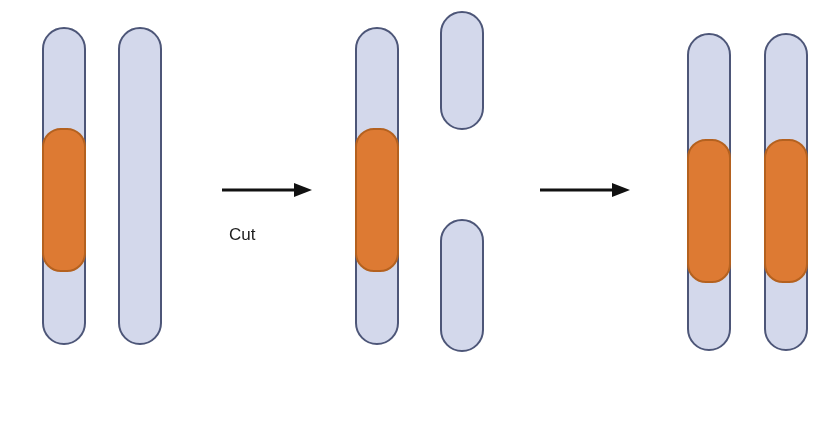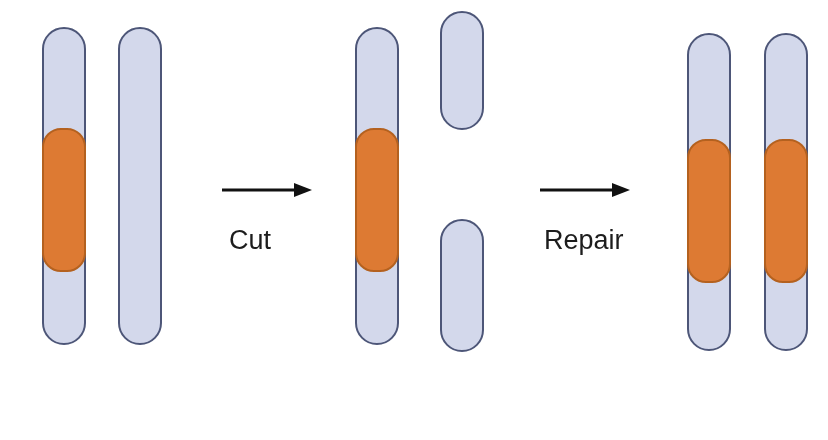--- a/index.html
+++ b/index.html
@@ -41,21 +41,21 @@
     box-sizing:border-box;
   }
   .arrow{
     position:absolute;
     color:var(--arrow);
     display:block;
   }
   .step-label{
     position:absolute;
     color:var(--text);
-    font-size:27px;
+    font-size:17px;
   }
   .caption{
     position:absolute;
     color:var(--text);
     font-size:17px;
     line-height:1.35;
     text-align:center;
   }
 </style>
 </head>
@@ -77,21 +77,20 @@
   <div class="chrom" style="left:355px;top:27px;height:318px">
     <div class="segment" style="top:99px;height:144px"></div>
   </div>
   <div class="chrom" style="left:440px;top:11px;height:119px"></div>
   <div class="chrom" style="left:440px;top:219px;height:133px"></div>
 
   <svg class="arrow" style="left:538px;top:180px" width="94" height="20" viewBox="0 0 94 20">
     <line x1="2" y1="10" x2="76" y2="10" stroke="currentColor" stroke-width="3"></line>
     <polygon points="74,3 92,10 74,17" fill="currentColor"></polygon>
   </svg>
-  <div class="step-label" style="left:544px;top:225px">Repair</div>
 
   <div class="chrom" style="left:687px;top:33px;height:318px">
     <div class="segment" style="top:104px;height:144px"></div>
   </div>
   <div class="chrom" style="left:764px;top:33px;height:318px">
     <div class="segment" style="top:104px;height:144px"></div>
   </div>
 
 </div>
 

